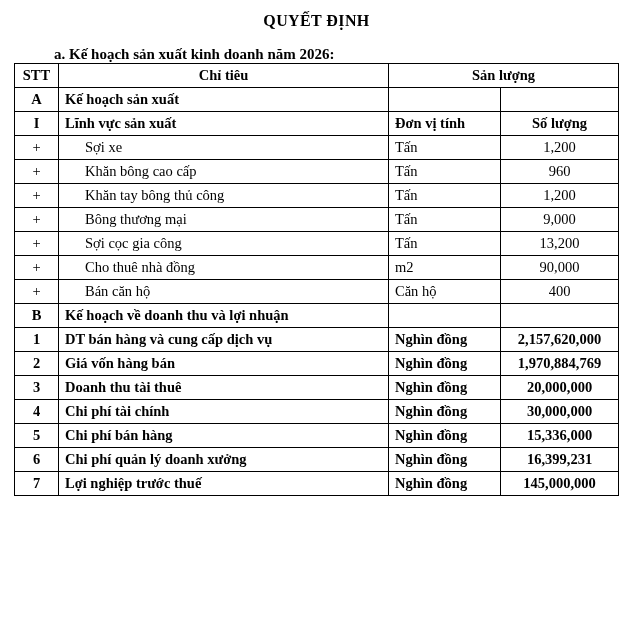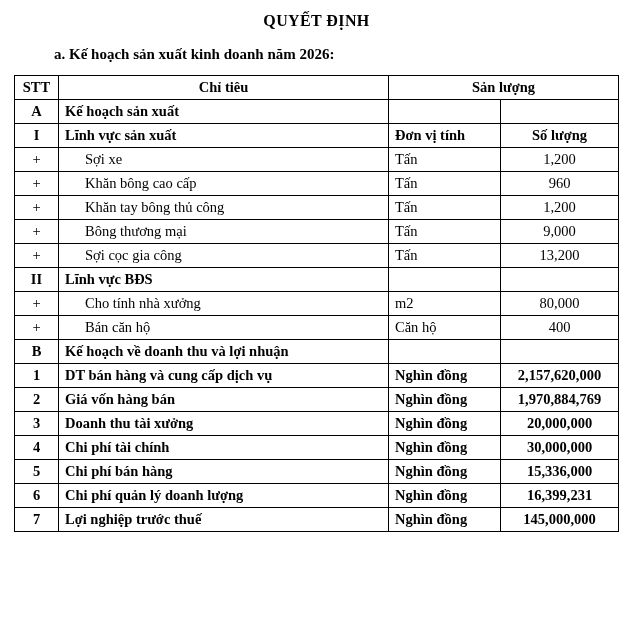--- a/index.html
+++ b/index.html
@@ -37,21 +37,20 @@
   }
   .heading-2 {
     font-weight: bold;
     font-size: 15px;
     margin: 4px 0 0 0;
     padding-left: 40px;
   }
   table.main {
     border-collapse: collapse;
     width: 604px;
-    margin-top: 12px;
     table-layout: fixed;
   }
   table.main td, table.main th {
     border: 1px solid #000000;
     padding: 2px 6px;
     font-size: 14.5px;
     vertical-align: middle;
     height: 24px;
     box-sizing: border-box;
   }
@@ -130,30 +129,24 @@
           <td class="col-unit">Tấn</td>
           <td class="col-qty">9,000</td>
         </tr>
         <tr>
           <td class="col-stt">+</td>
           <td class="col-name indent">Sợi cọc gia công</td>
           <td class="col-unit">Tấn</td>
           <td class="col-qty">13,200</td>
         </tr>
         <tr>
-          <td class="col-stt b">II</td>
-          <td class="col-name b">Lĩnh vực BĐS</td>
-          <td class="col-unit b"></td>
-          <td class="col-qty b"></td>
-        </tr>
-        <tr>
-          <td class="col-stt">+</td>
-          <td class="col-name indent">Cho tính nhà xưởng</td>
+          <td class="col-stt">+</td>
+          <td class="col-name indent">Cho thuê nhà đồng</td>
           <td class="col-unit">m2</td>
-          <td class="col-qty">80,000</td>
+          <td class="col-qty">90,000</td>
         </tr>
         <tr>
           <td class="col-stt">+</td>
           <td class="col-name indent">Bán căn hộ</td>
           <td class="col-unit">Căn hộ</td>
           <td class="col-qty">400</td>
         </tr>
         <tr>
           <td class="col-stt b">B</td>
           <td class="col-name b">Kế hoạch về doanh thu và lợi nhuận</td>
@@ -167,39 +160,39 @@
           <td class="col-qty b">2,157,620,000</td>
         </tr>
         <tr>
           <td class="col-stt b">2</td>
           <td class="col-name b">Giá vốn hàng bán</td>
           <td class="col-unit b">Nghìn đồng</td>
           <td class="col-qty b">1,970,884,769</td>
         </tr>
         <tr>
           <td class="col-stt b">3</td>
-          <td class="col-name b">Doanh thu tài xưởng</td>
+          <td class="col-name b">Doanh thu tài thuê</td>
           <td class="col-unit b">Nghìn đồng</td>
           <td class="col-qty b">20,000,000</td>
         </tr>
         <tr>
           <td class="col-stt b">4</td>
           <td class="col-name b">Chi phí tài chính</td>
           <td class="col-unit b">Nghìn đồng</td>
           <td class="col-qty b">30,000,000</td>
         </tr>
         <tr>
           <td class="col-stt b">5</td>
           <td class="col-name b">Chi phí bán hàng</td>
           <td class="col-unit b">Nghìn đồng</td>
           <td class="col-qty b">15,336,000</td>
         </tr>
         <tr>
           <td class="col-stt b">6</td>
-          <td class="col-name b">Chi phí quản lý doanh lượng</td>
+          <td class="col-name b">Chi phí quản lý doanh xưởng</td>
           <td class="col-unit b">Nghìn đồng</td>
           <td class="col-qty b">16,399,231</td>
         </tr>
         <tr>
           <td class="col-stt b">7</td>
           <td class="col-name b">Lợi nghiệp trước thuế</td>
           <td class="col-unit b">Nghìn đồng</td>
           <td class="col-qty b">145,000,000</td>
         </tr>
       </tbody>

